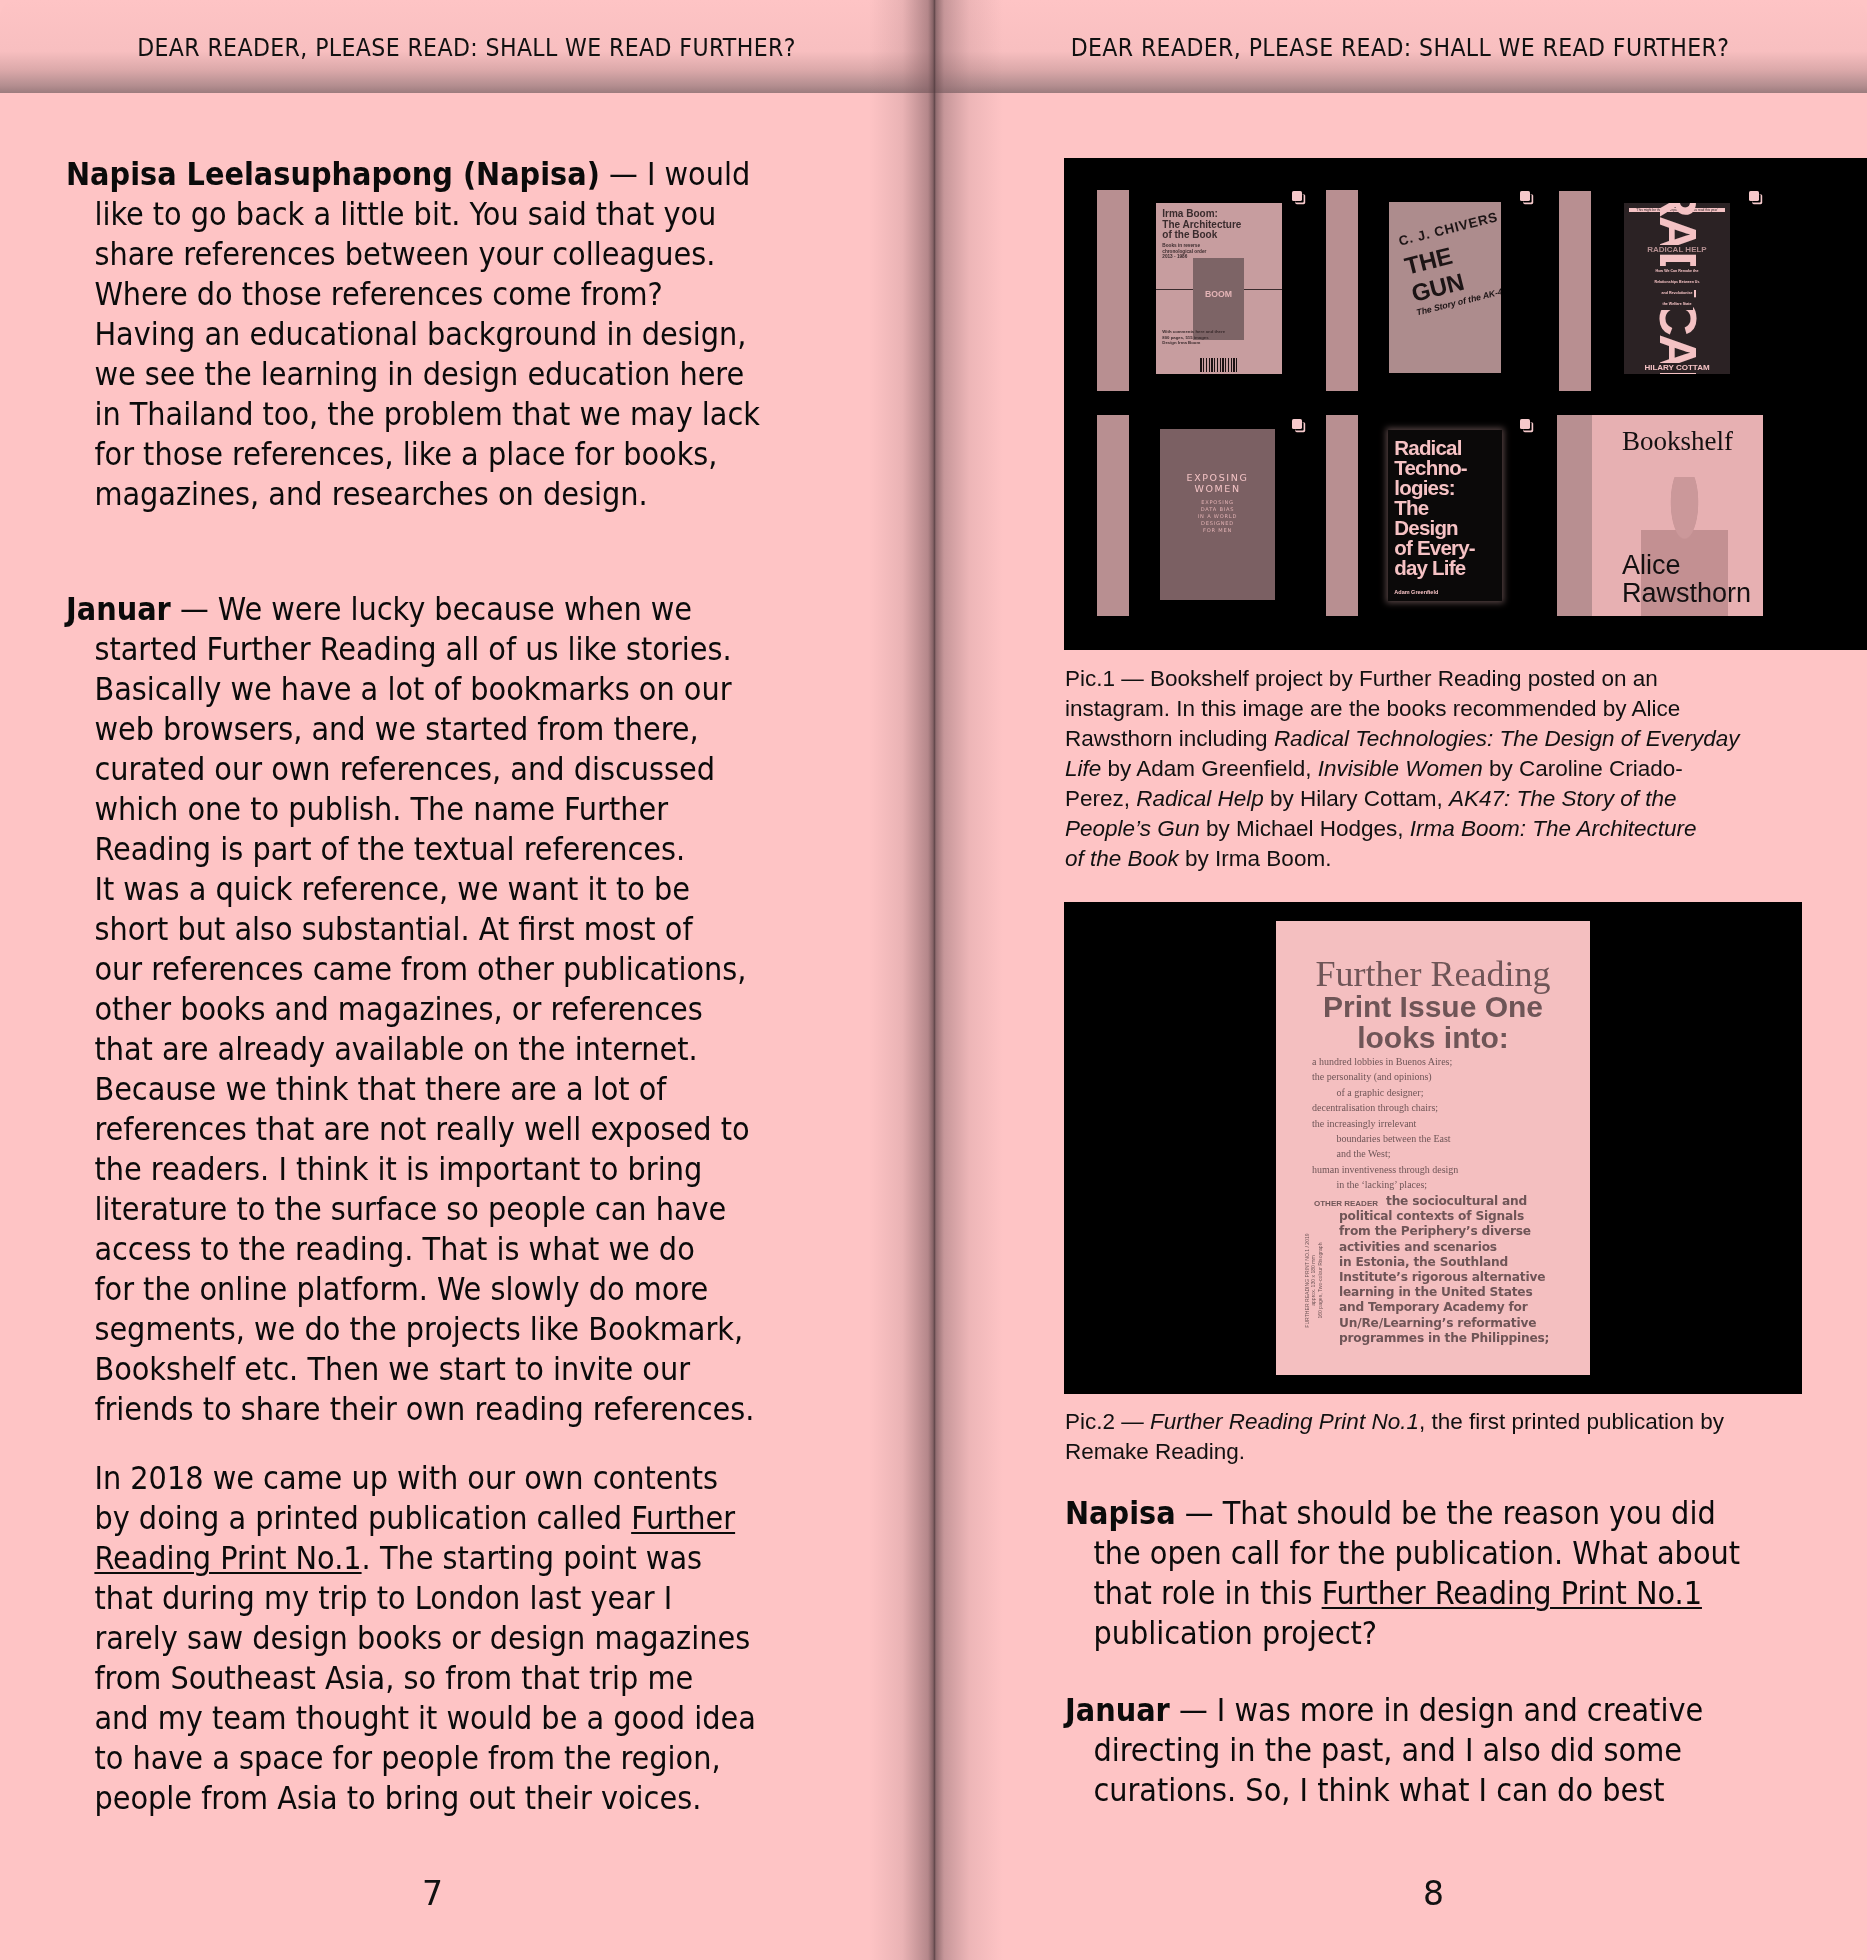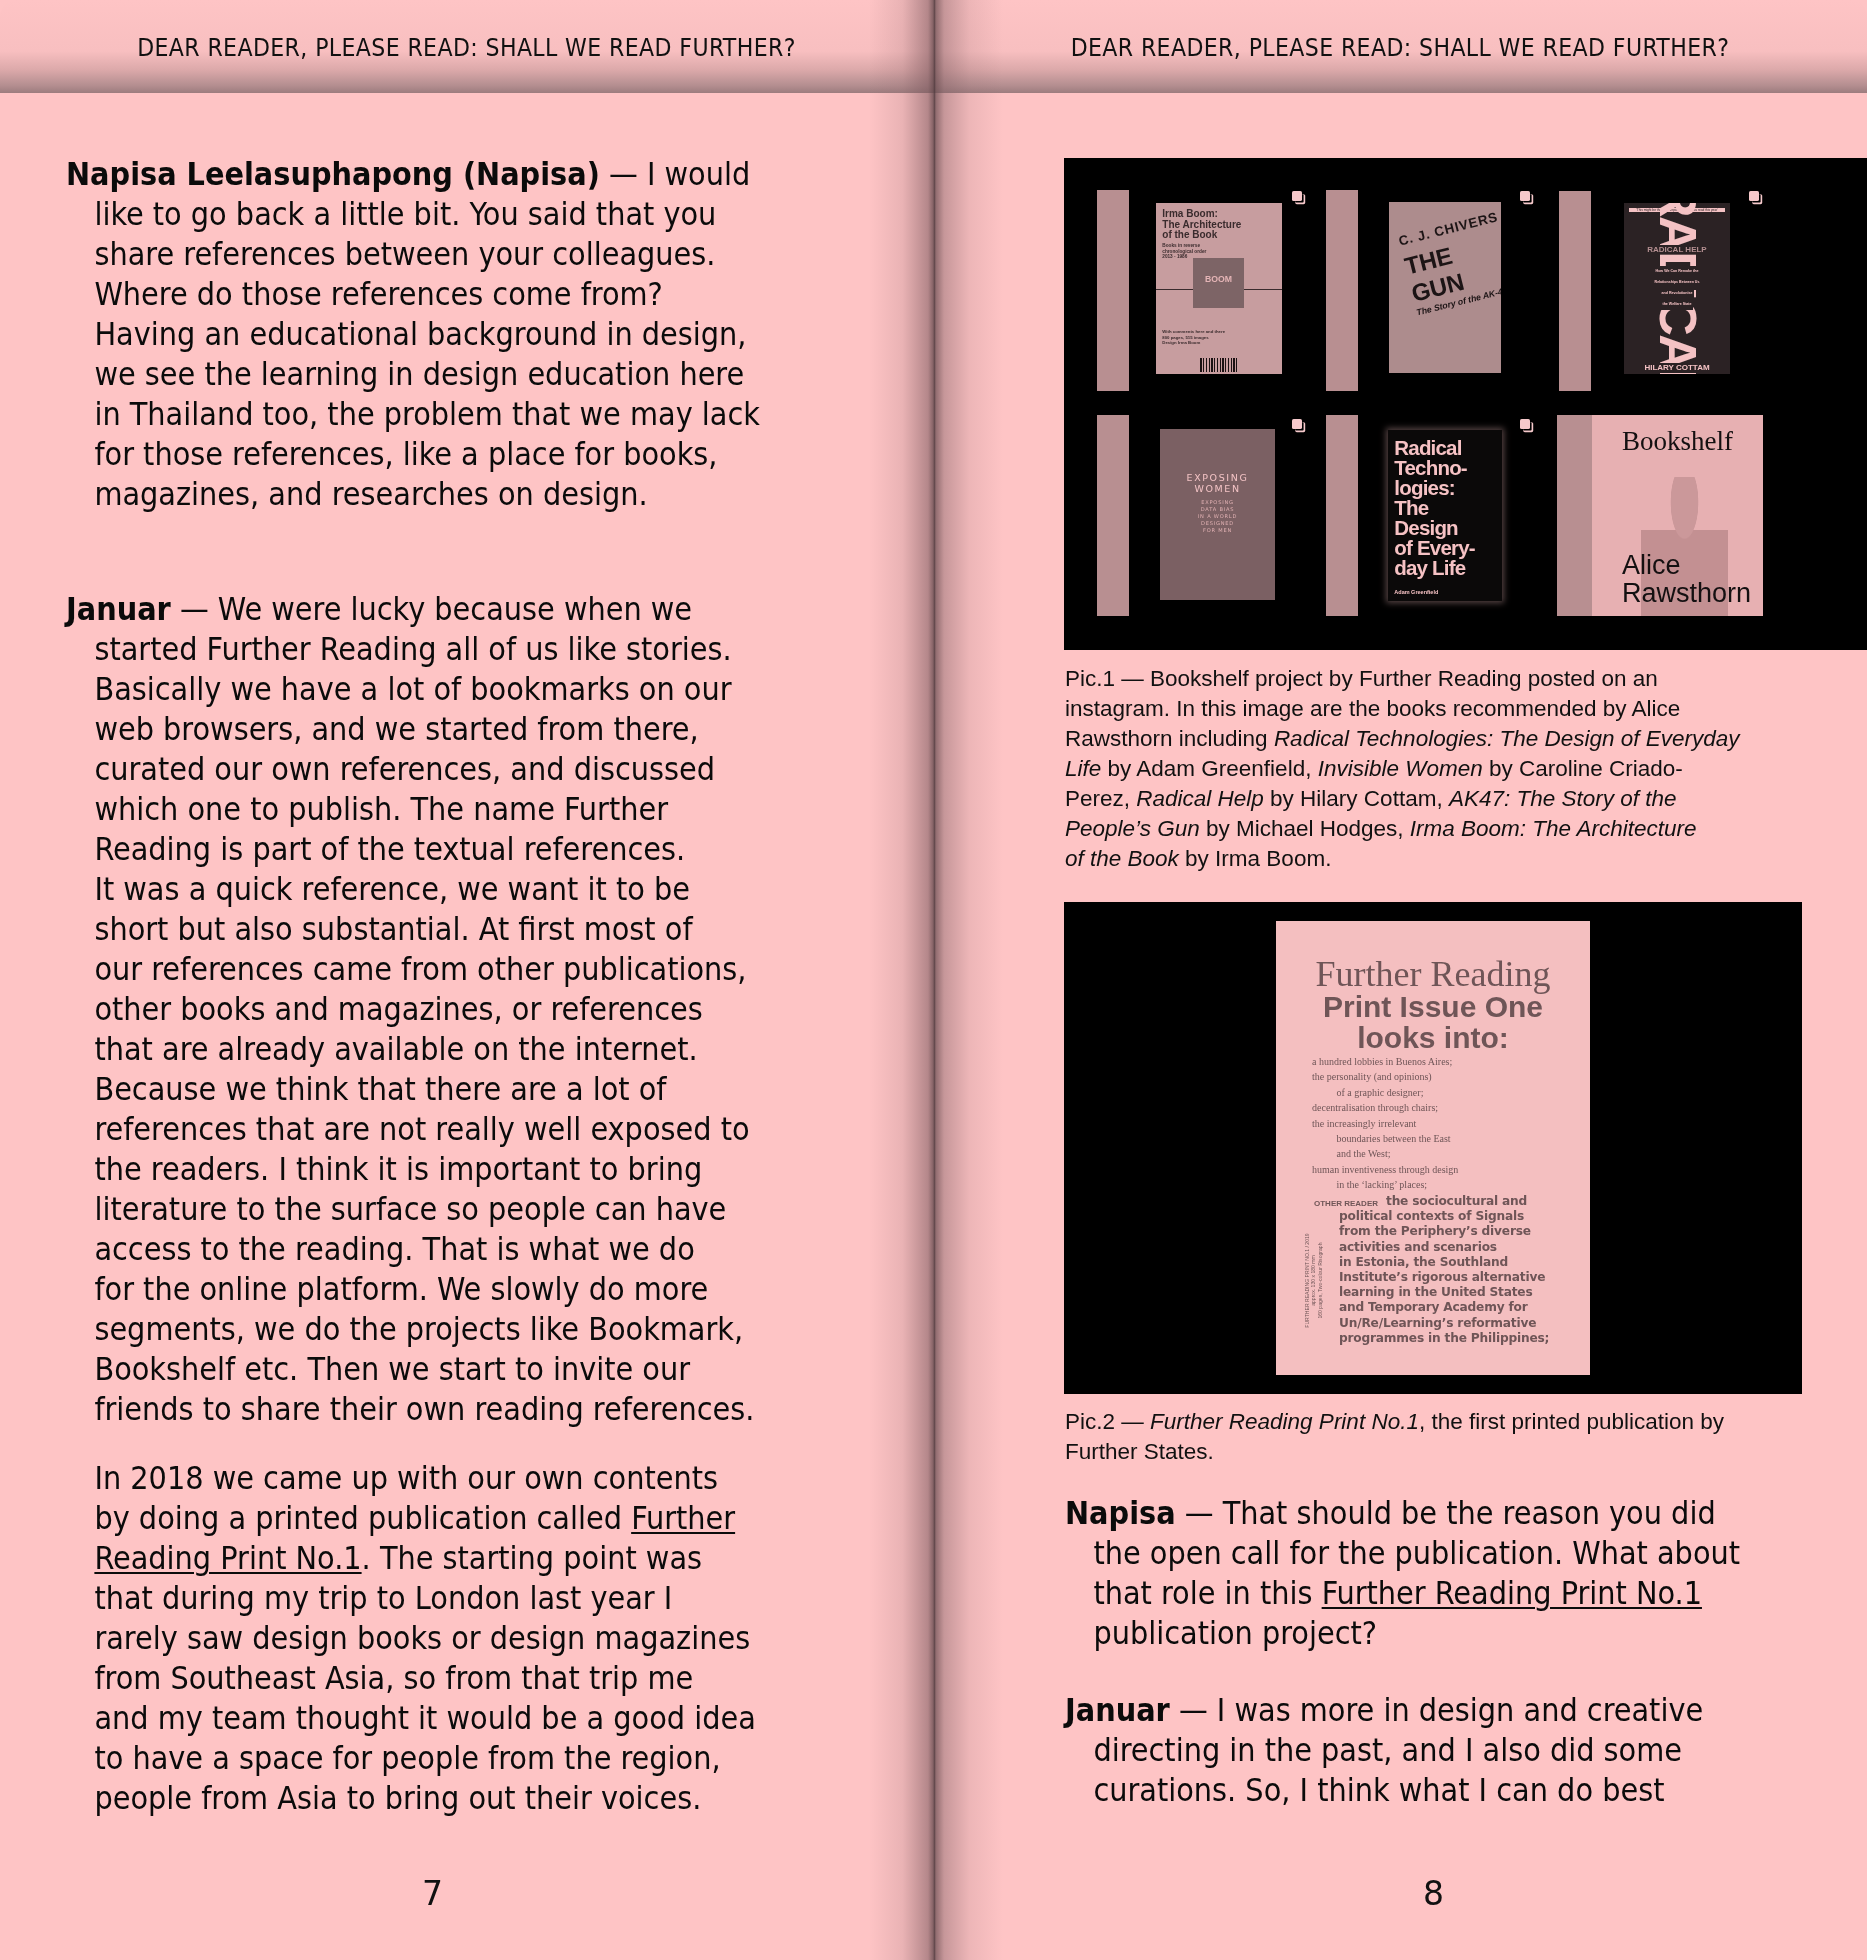--- a/index.html
+++ b/index.html
@@ -152,21 +152,21 @@
         <div>Irma Boom:</div>
         <div>The Architecture</div>
         <div>of the Book</div>
       </div>
       <div style="position:absolute; left:6.3px; top:40px; font-size:4.7px; font-weight:bold; line-height:5.5px;">
         <div>Books in reverse</div>
         <div>chronological order</div>
         <div>2013 - 1986</div>
       </div>
       <div style="position:absolute; left:0; right:0; top:86px; height:0.8px; background:#3a2b2d;"></div>
-      <div style="position:absolute; left:37px; top:55px; width:51px; height:50px; background:#7d6466; color:#e4b4b6; font-size:8.7px; font-weight:bold; text-align:center; padding-top:16px; box-sizing:border-box;">BOOM</div>
+      <div style="position:absolute; left:37px; top:55px; width:51px; height:82px; background:#7d6466; color:#e4b4b6; font-size:8.7px; font-weight:bold; text-align:center; padding-top:31px; box-sizing:border-box;">BOOM</div>
       <div style="position:absolute; left:6.3px; top:126px; font-size:4.3px; font-weight:bold; line-height:5.5px;">
         <div>With comments here and there</div>
         <div>800 pages, 515 images</div>
         <div>Design Irma Boom</div>
       </div>
       <div style="position:absolute; left:44px; top:155px; width:38px; height:14.2px; background:repeating-linear-gradient(to right,#1a1112 0 1.6px,#c79d9f 1.6px 3.2px,#1a1112 3.2px 4px,#c79d9f 4px 5.5px);"></div>
     </div>
     <div class="multi-icon" style="left:228px; top:33px;"></div>
 
     <div class="spine" style="left:262px; top:32px; width:32px; height:201px;"></div>
@@ -278,21 +278,21 @@
       <div style="position:absolute; left:28.4px; top:419px; transform:rotate(-90deg); transform-origin:left top; font-family:'Liberation Sans', sans-serif; font-size:5.1px; line-height:6.3px; text-align:center; width:119px;">
         <div>FURTHER READING PRINT NO.1 / 2019</div>
         <div>approx. 130 x 180 mm</div>
         <div>160 pages, Two-colour Risograph</div>
       </div>
     </div>
   </div>
 
   <div class="caption" style="left:132px; top:1407px;">
     <span class="line"><span>Pic.2 — </span><i>Further Reading Print No.1</i><span>, the first printed publication by</span></span>
-    <span class="line"><span>Further States.</span></span>
+    <span class="line"><span>Remake Reading.</span></span>
   </div>
 
   <div class="para body-text" style="left:132px; top:1493px;">
     <span class="line first"><span class="speaker">Napisa</span><span> —  </span><span>That should be the reason you did</span></span>
     <span class="line">the open call for the publication. What about</span>
     <span class="line"><span>that role in this </span><span class="u">Further Reading Print No.1</span></span>
     <span class="line">publication project?</span>
   </div>
 
   <div class="para body-text" style="left:132px; top:1690px;">

